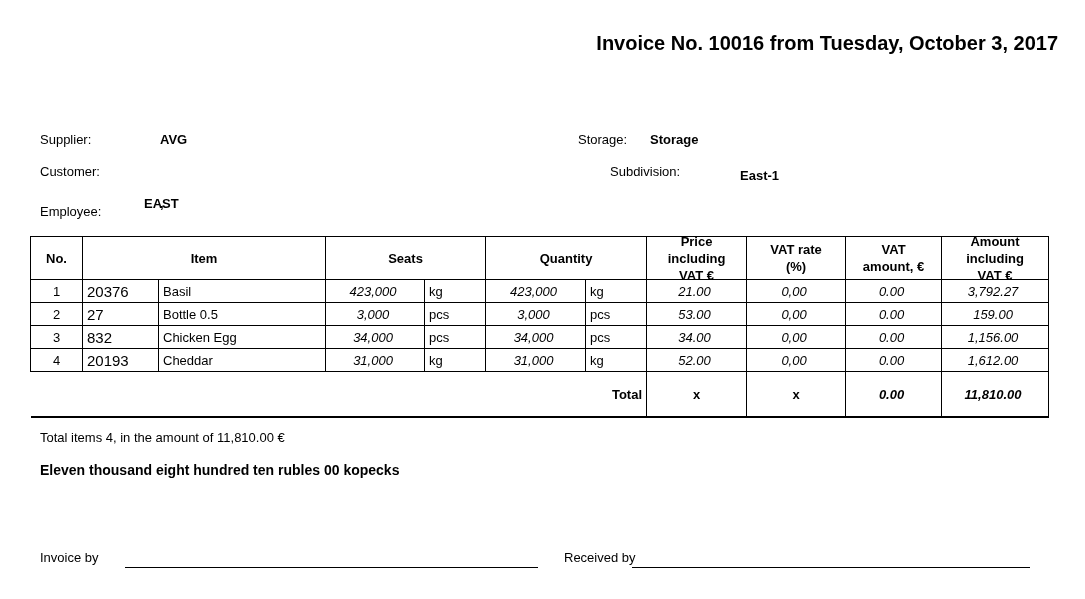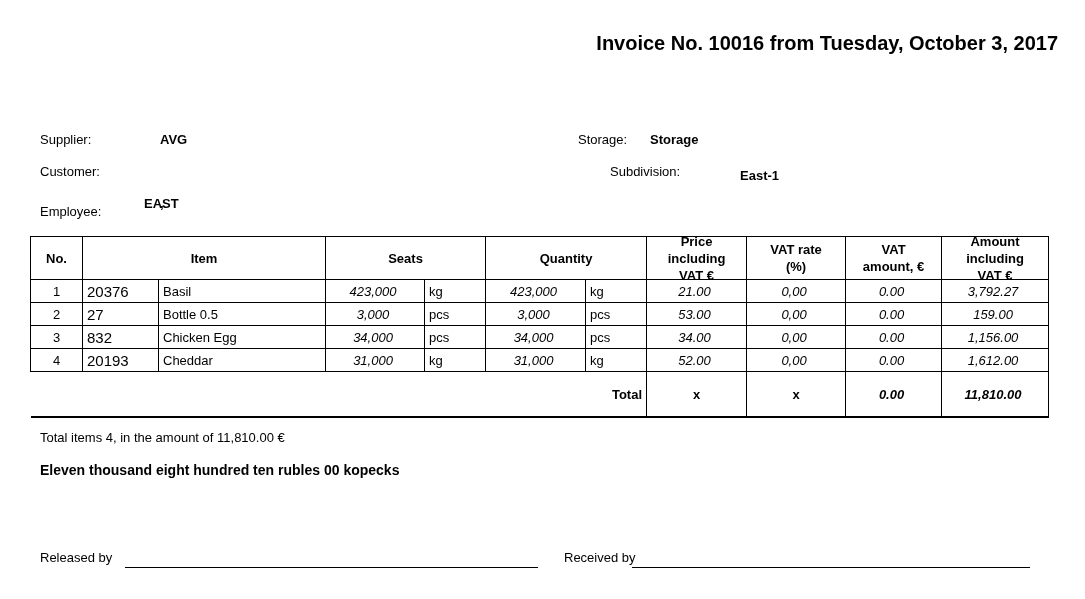--- a/index.html
+++ b/index.html
@@ -177,16 +177,16 @@
     <td class="ctr">x</td>
     <td class="rgt">0.00</td>
     <td class="rgt">11,810.00</td>
   </tr>
 </tbody>
   </table>
 
 <div class="abs summary1">Total items 4, in the amount of 11,810.00 €</div>
 <div class="abs summary2">Eleven thousand eight hundred ten rubles 00 kopecks</div>
 
-<div class="abs sig-text" style="left:40px;">Released by</div>
+<div class="abs sig-text" style="left:40px;">Invoice by</div>
 <div class="abs sig-line" style="left:125px; width:413px;"></div>
 <div class="abs sig-text" style="left:543px;margin-left:21px;">Received by</div>
 <div class="abs sig-line" style="left:632px; width:398px;"></div>
 
 </body></html>

